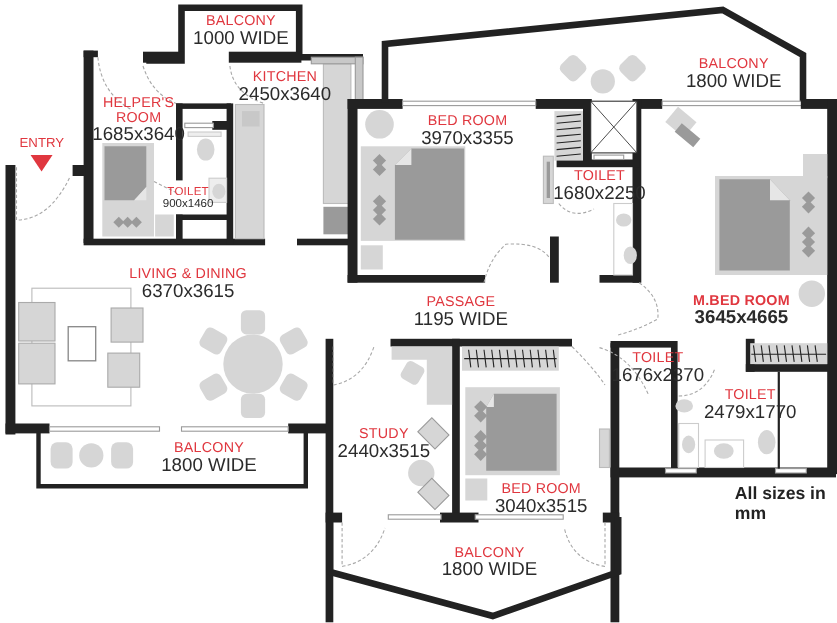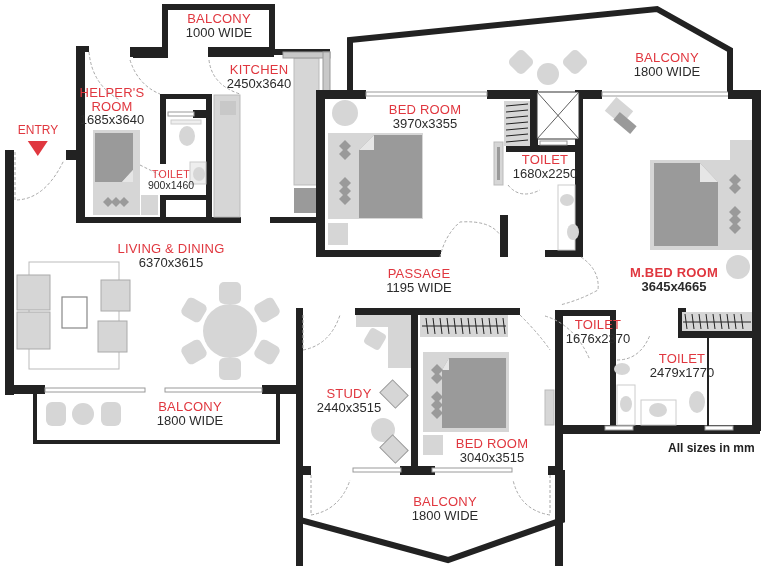--- a/index.html
+++ b/index.html
@@ -8,26 +8,26 @@
   .wall { fill: #222222; }
   .wallline { stroke: #222222; stroke-width: 6; fill: none; stroke-linejoin: miter; }
   .thinwall { stroke: #222222; stroke-width: 4; fill: none; }
   .furn { fill: #d6d6d6; }
   .furn-dark { fill: #9a9a9a; }
   .door { fill: none; stroke: #a8a8a8; stroke-width: 1; stroke-dasharray: 3 2; }
   .win { fill: #ffffff; stroke: #9a9a9a; stroke-width: 1; }
   .wardrobe { stroke: #222; stroke-width: 1; }
   .label { position: absolute; text-align: center; line-height: 1.05; white-space: nowrap; transform: translateX(-50%); }
   .room-name { color: #e0373f; font-size: 13px; letter-spacing: 0.2px; display: block; }
-  .room-size { color: #2b2b2b; font-size: 13px; display: block; }
+  .room-size { color: #2b2b2b; font-size: 17px; display: block; }
   .small .room-name, .small .room-size { font-size: 10.5px; }
   .entry { position: absolute; left: 38px; top: 123px; transform: translateX(-50%); text-align: center; }
   .entry-text { color: #e0373f; font-size: 12px; display: block; text-align: center; }
   .entry-arrow { width: 0; height: 0; border-left: 10px solid transparent; border-right: 10px solid transparent; border-top: 15px solid #e0373f; margin: 4px auto 0; }
-  .note { position: absolute; left: 668px; top: 441px; font-size: 12px; font-weight: bold; color: #222; }
+  .note { position: absolute; left: 668px; top: 441px; font-size: 16px; font-weight: bold; color: #222; }
 </style>
 </head>
 <body>
 
 <svg id="plan" width="761" height="566" viewBox="0 0 761 566" xmlns="http://www.w3.org/2000/svg">
 
   <g>
     <polyline class="wallline" points="133,55 165,55 165,7 272,7 272,52 330,52"></polyline>
     <rect class="wall" x="130" y="47" width="37" height="10"></rect>
     <rect class="wall" x="208" y="47" width="66" height="10"></rect>
@@ -286,21 +286,21 @@
 
 <div class="entry">
   <span class="entry-text">ENTRY</span>
   <div class="entry-arrow"></div>
 </div>
 
 <div class="label" style="left:219px; top:12px;">
   <span class="room-name">BALCONY</span>
   <span class="room-size">1000 WIDE</span>
 </div>
-<div class="label" style="left:112px; top:86px;">
+<div class="label" style="left:126px; top:86px;">
   <span class="room-name">HELPER'S</span>
   <span class="room-name">ROOM</span>
   <span class="room-size">1685x3640</span>
 </div>
 <div class="label small" style="left:171px; top:169px;">
   <span class="room-name">TOILET</span>
   <span class="room-size">900x1460</span>
 </div>
 <div class="label" style="left:259px; top:63px;">
   <span class="room-name">KITCHEN</span>

